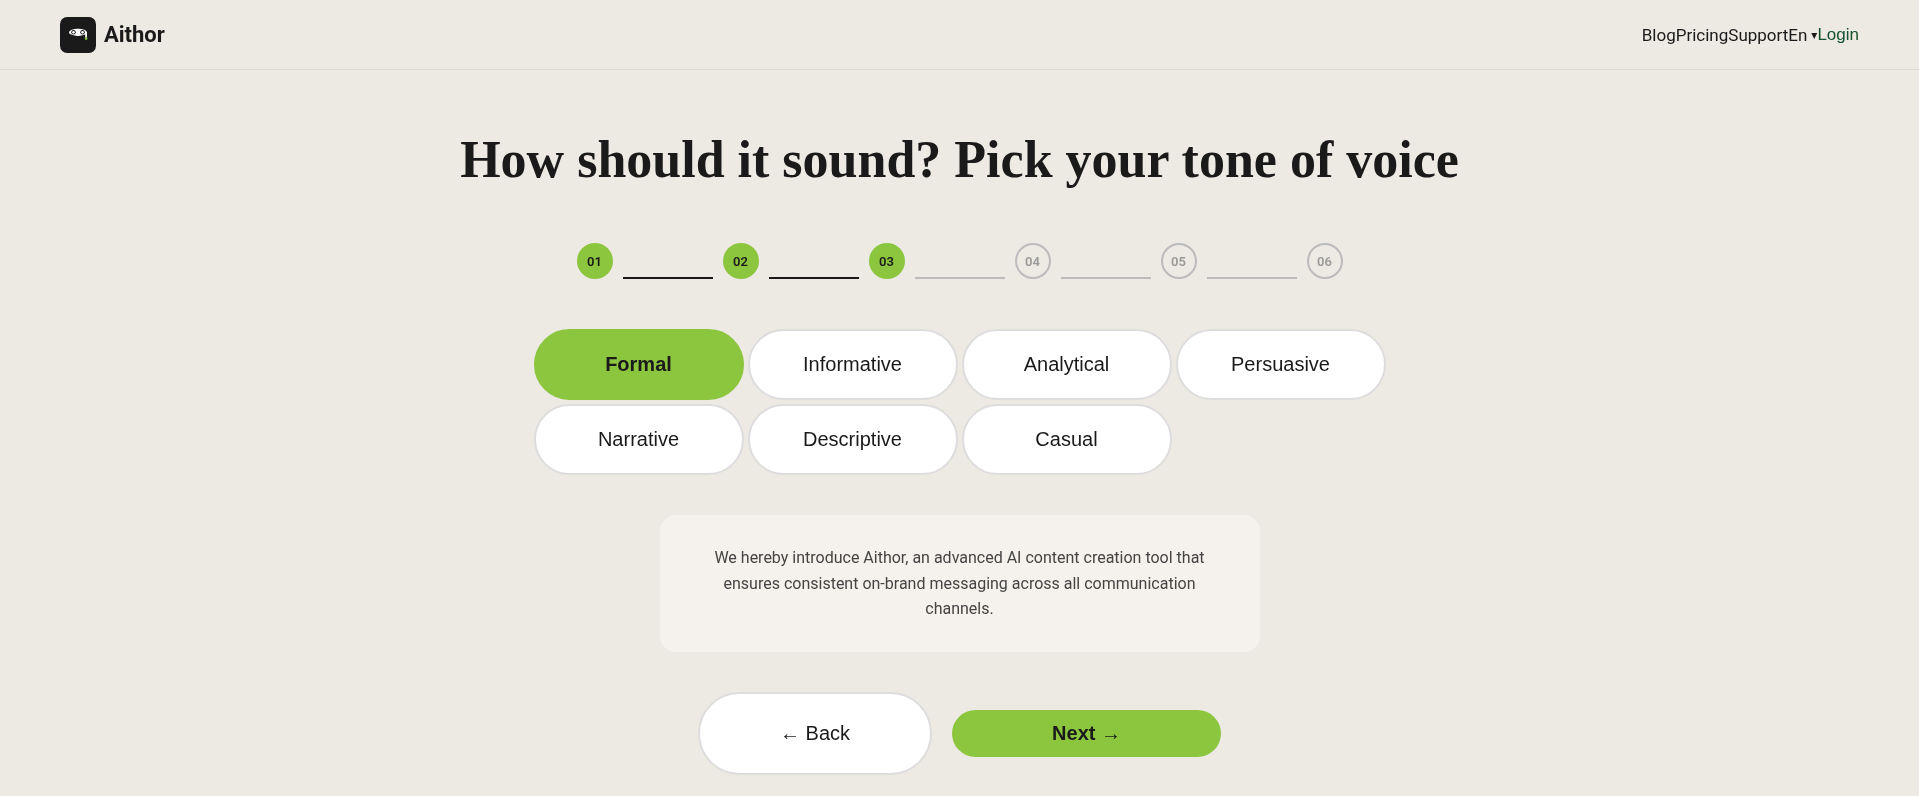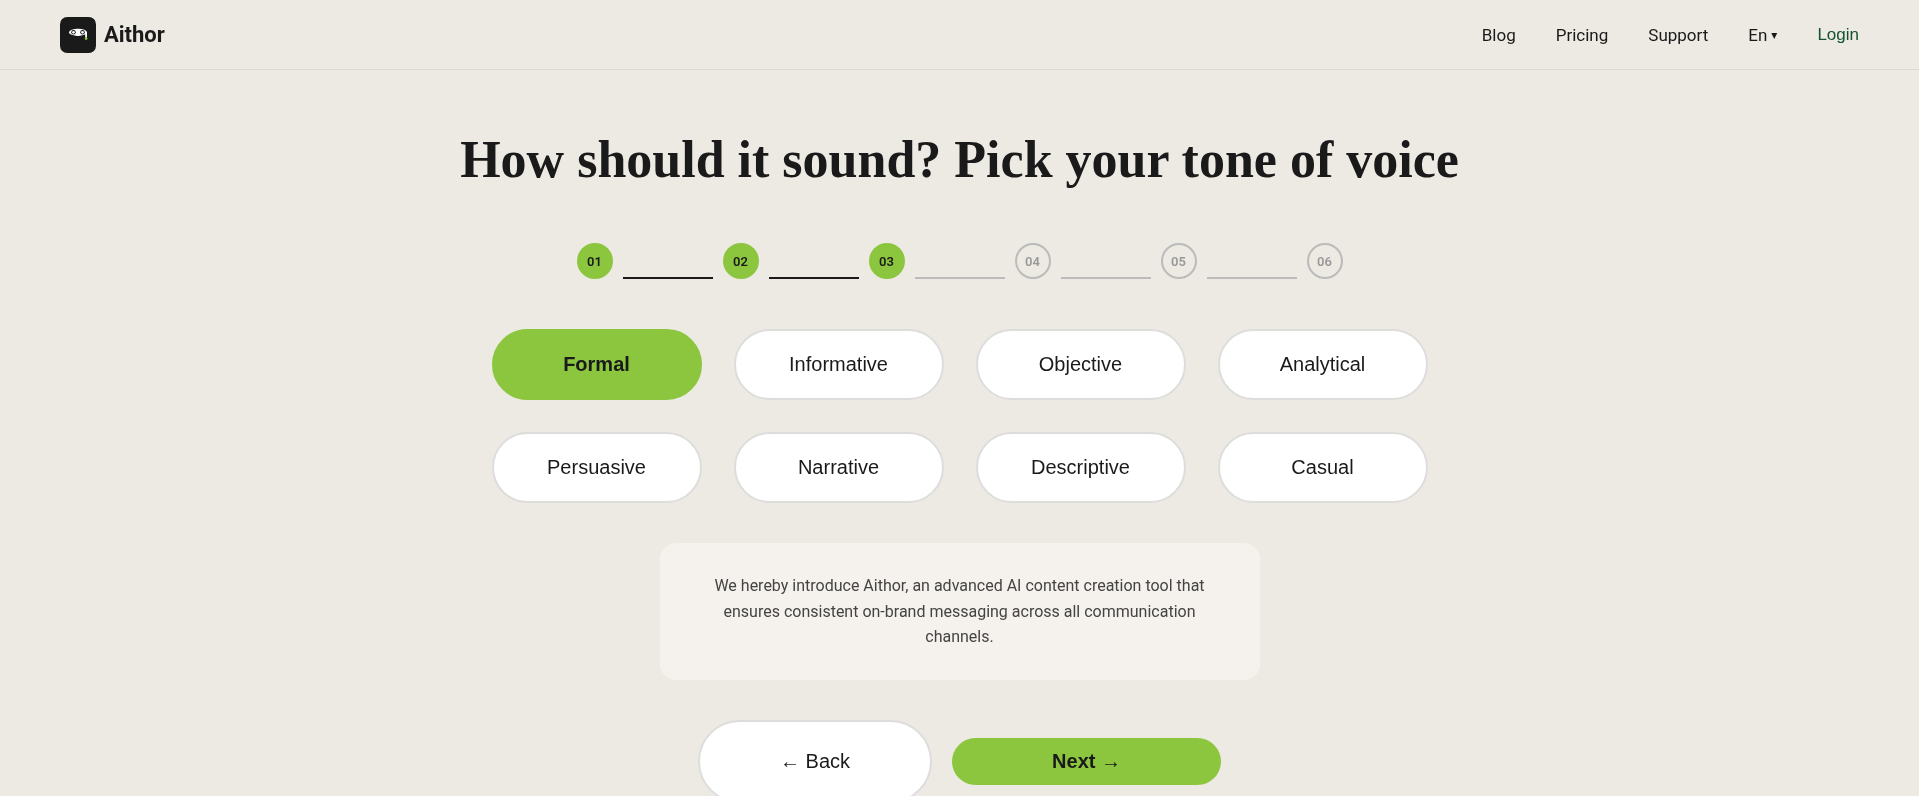--- a/index.html
+++ b/index.html
@@ -36,21 +36,20 @@
     }
 
     .logo-icon {
       width: 36px;
       height: 36px;
     }
 
     .nav {
       display: flex;
       align-items: center;
-      gap: 40px;
     }
 
     .nav-link {
       font-size: 17px;
       color: #1a1a1a;
       text-decoration: none;
       cursor: pointer;
     }
 
     .lang-selector {
@@ -129,21 +128,21 @@
     }
 
     .step-line.active {
       background-color: #1a1a1a;
     }
 
     
     .tone-grid {
       display: grid;
       grid-template-columns: repeat(4, 210px);
-      gap: 32px;
+      gap: 4px;
       margin-bottom: 40px;
     }
 
     .tone-btn {
       padding: 22px 30px;
       border-radius: 50px;
       border: 2px solid #ddd;
       background-color: #fff;
       font-size: 20px;
       font-weight: 500;
@@ -268,21 +267,20 @@
     </div>
     <div class="step-line"></div>
     <div class="step inactive">
       <span>06</span>
     </div>
   </div>
 
   <div class="tone-grid">
     <button class="tone-btn selected">Formal</button>
     <button class="tone-btn">Informative</button>
-    <button class="tone-btn">Objective</button>
     <button class="tone-btn">Analytical</button>
     <button class="tone-btn">Persuasive</button>
     <button class="tone-btn">Narrative</button>
     <button class="tone-btn">Descriptive</button>
     <button class="tone-btn">Casual</button>
   </div>
 
   <div class="preview-box">
     <p>We hereby introduce Aithor, an advanced AI content creation tool that ensures consistent on-brand messaging across all communication channels.</p>
   </div>

